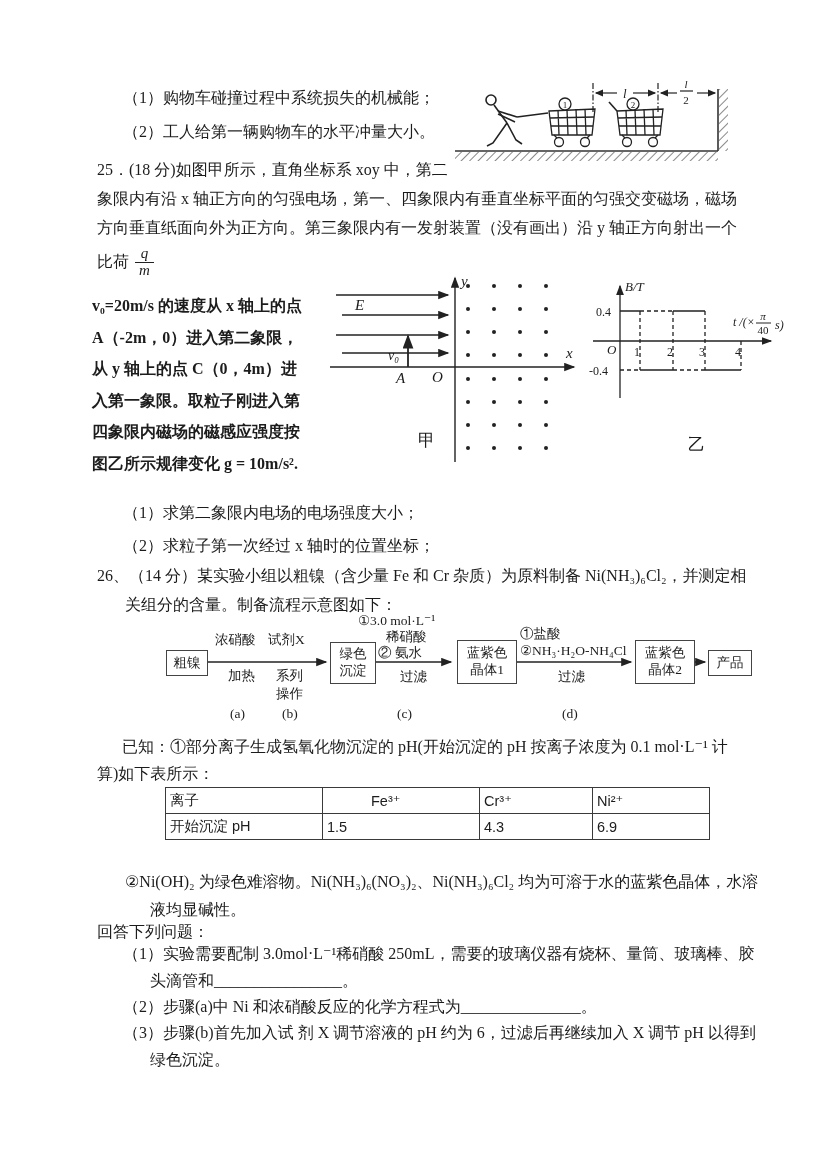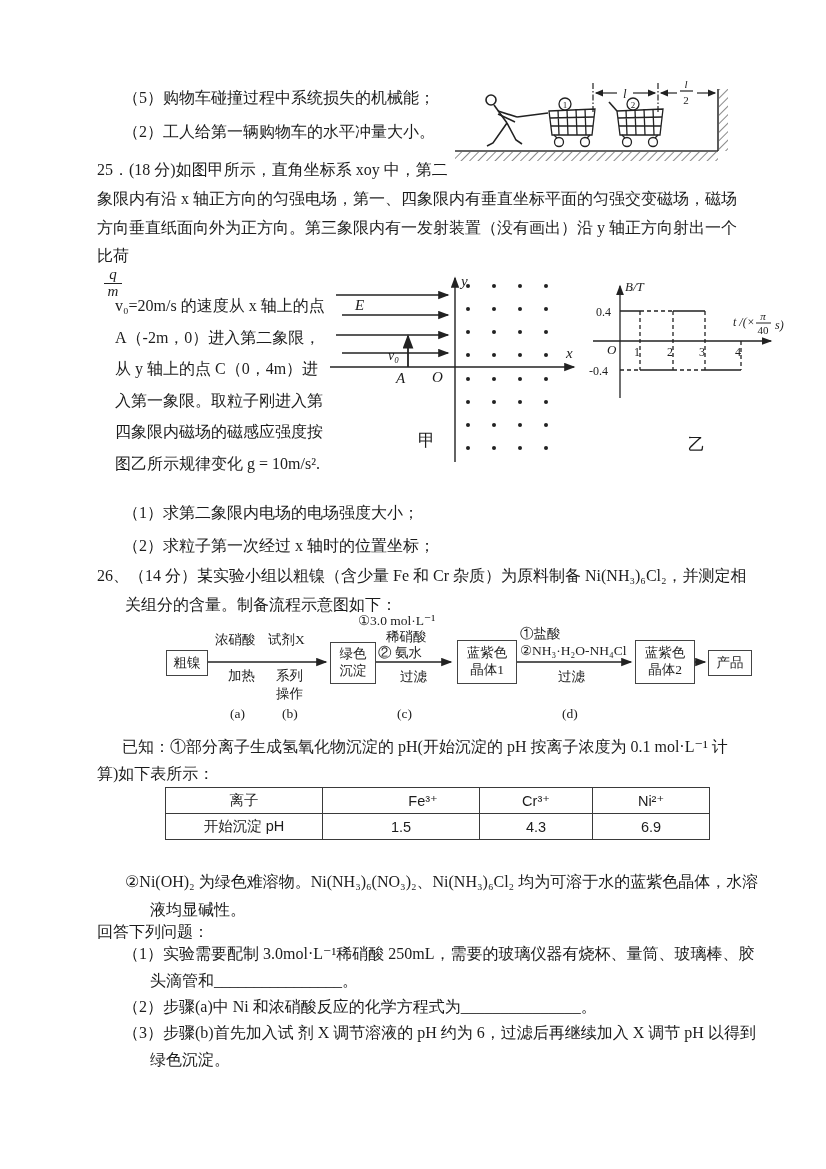--- a/index.html
+++ b/index.html
@@ -3,48 +3,48 @@
 <meta charset="utf-8">
 <style>
   html,body{margin:0;padding:0;}
   body{
     width:826px;height:1169px;position:relative;background:#ffffff;
     font-family:"Liberation Serif","DejaVu Serif",serif;color:#1c1c1c;
   }
   .t{position:absolute;white-space:nowrap;font-size:16px;line-height:1.25;}
   .indent2{left:123px;}
   
-  .fracline{position:absolute;left:97px;top:246px;display:flex;align-items:center;font-size:16px;white-space:nowrap;flex-direction:column;}
+  .fracline{position:absolute;left:97px;top:246px;display:flex;align-items:center;font-size:16px;white-space:nowrap;}
   .frac{display:inline-flex;flex-direction:column;align-items:center;margin:0 6px;font-size:15px;line-height:1.05;}
   .frac .num{font-style:italic;padding:0 4px;}
   .frac .den{font-style:italic;border-top:1.2px solid #222;padding:0 4px;}
   
-  .colblock{position:absolute;left:115px;top:290px;font-size:16px;line-height:31.5px;white-space:nowrap;}
+  .colblock{position:absolute;left:92px;top:290px;font-size:16px;line-height:31.5px;white-space:nowrap;font-weight:bold;}
   
   .fig{position:absolute;}
   svg text{font-family:"Liberation Serif","DejaVu Serif",serif;fill:#1c1c1c;}
   
   .flow{position:absolute;left:160px;top:612px;width:608px;height:116px;font-size:13.5px;}
   .flow .box{position:absolute;border:1.2px solid #444;display:flex;flex-direction:column;
     align-items:center;justify-content:center;text-align:center;line-height:1.25;background:#fff;}
   .flow .lbl{position:absolute;white-space:nowrap;}
   .flow svg{position:absolute;left:0;top:0;}
   
   .ptable{position:absolute;left:165px;top:787px;border-collapse:collapse;
     font-family:"Liberation Sans","DejaVu Sans",sans-serif;font-size:14.5px;}
-  .ptable td{border:1.2px solid #3a3a3a;text-align:center;height:25px;padding:0 4px;}
+  .ptable td{border:1.2px solid #3a3a3a;text-align:left;height:25px;padding:0 4px;}
   .ptable td.c0{width:148px;}
   .ptable td.c1{width:104px;padding-left:48px;}
   .ptable td.c2{width:104px;}
   .ptable td.c3{width:108px;}
 </style>
 </head>
 <body>
 
-<div class="t indent2" style="top:88px">（5）购物车碰撞过程中系统损失的机械能；</div>
+<div class="t indent2" style="top:88px">（1）购物车碰撞过程中系统损失的机械能；</div>
 <div class="t indent2" style="top:122px">（2）工人给第一辆购物车的水平冲量大小。</div>
 
 <svg class="fig" style="left:455px;top:73px" width="280" height="96" viewBox="0 0 280 96">
   <defs>
     <pattern id="hp" width="6" height="10" patternUnits="userSpaceOnUse" patternTransform="rotate(45)">
       <line x1="0" y1="0" x2="0" y2="10" stroke="#555" stroke-width="1.4"></line>
     </pattern>
     <marker id="da" markerWidth="8" markerHeight="8" refX="6" refY="3" orient="auto-start-reverse">
       <path d="M0 0 L7 3 L0 6 Z" fill="#222"></path>
     </marker>

